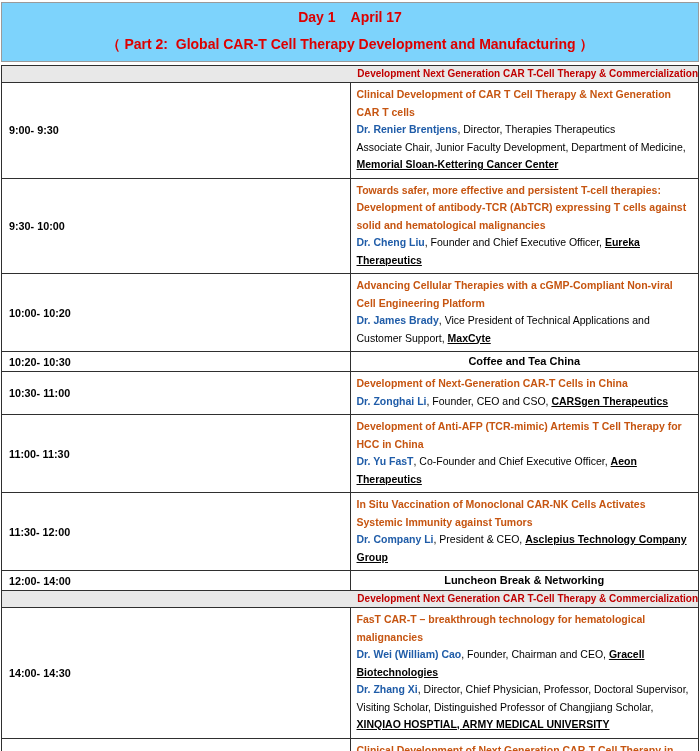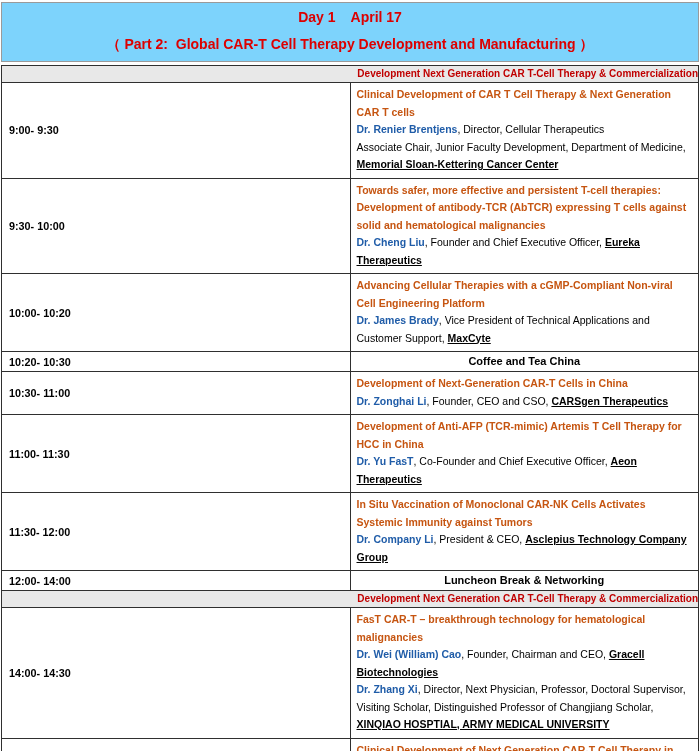--- a/index.html
+++ b/index.html
@@ -72,21 +72,21 @@
 
 <table class="schedule">
   <tbody>
       <tr>
         <td colspan="2" class="band">Development Next Generation CAR T-Cell Therapy &amp; Commercialization</td>
       </tr>
       <tr>
         <td class="time">9:00- 9:30</td>
         <td class="content">
           <div class="line"><span class="seg-title">Clinical Development of CAR T Cell Therapy &amp; Next Generation CAR T cells</span></div>
-          <div class="line"><span class="seg-speaker">Dr. Renier Brentjens</span><span class="seg-plain">, Director, Cellular Therapeutics</span></div>
+          <div class="line"><span class="seg-speaker">Dr. Renier Brentjens</span><span class="seg-plain">, Director, Therapies Therapeutics</span></div>
           <div class="line"><span class="seg-plain">Associate Chair, Junior Faculty Development, Department of Medicine, </span><span class="seg-org">Memorial Sloan-Kettering Cancer Center</span></div>
         </td>
       </tr>
       <tr>
         <td class="time">9:30- 10:00</td>
         <td class="content">
           <div class="line"><span class="seg-title">Towards safer, more effective and persistent T-cell therapies: Development of antibody-TCR (AbTCR) expressing T cells against solid and hematological malignancies</span></div>
           <div class="line"><span class="seg-speaker">Dr. Cheng Liu</span><span class="seg-plain">, Founder and Chief Executive Officer, </span><span class="seg-org">Eureka Therapeutics</span></div>
         </td>
       </tr>
@@ -127,21 +127,21 @@
         <td class="content break">Luncheon Break &amp; Networking</td>
       </tr>
       <tr>
         <td colspan="2" class="band">Development Next Generation CAR T-Cell Therapy &amp; Commercialization</td>
       </tr>
       <tr>
         <td class="time">14:00- 14:30</td>
         <td class="content">
           <div class="line"><span class="seg-title">FasT CAR-T – breakthrough technology for hematological malignancies</span></div>
           <div class="line"><span class="seg-speaker">Dr. Wei (William) Cao</span><span class="seg-plain">, Founder, Chairman and CEO, </span><span class="seg-org">Gracell Biotechnologies</span></div>
-          <div class="line"><span class="seg-speaker">Dr. Zhang Xi</span><span class="seg-plain">, Director, Next Physician, Professor, Doctoral Supervisor, Visiting Scholar, Distinguished Professor of Changjiang Scholar, </span><span class="seg-org">XINQIAO HOSPTIAL, ARMY MEDICAL UNIVERSITY</span></div>
+          <div class="line"><span class="seg-speaker">Dr. Zhang Xi</span><span class="seg-plain">, Director, Chief Physician, Professor, Doctoral Supervisor, Visiting Scholar, Distinguished Professor of Changjiang Scholar, </span><span class="seg-org">XINQIAO HOSPTIAL, ARMY MEDICAL UNIVERSITY</span></div>
         </td>
       </tr>
       <tr>
         <td class="time">14:30- 15:00</td>
         <td class="content">
           <div class="line"><span class="seg-title">Clinical Development of Next Generation CAR-T Cell Therapy in China</span></div>
         </td>
       </tr>
     </tbody>
 </table>

